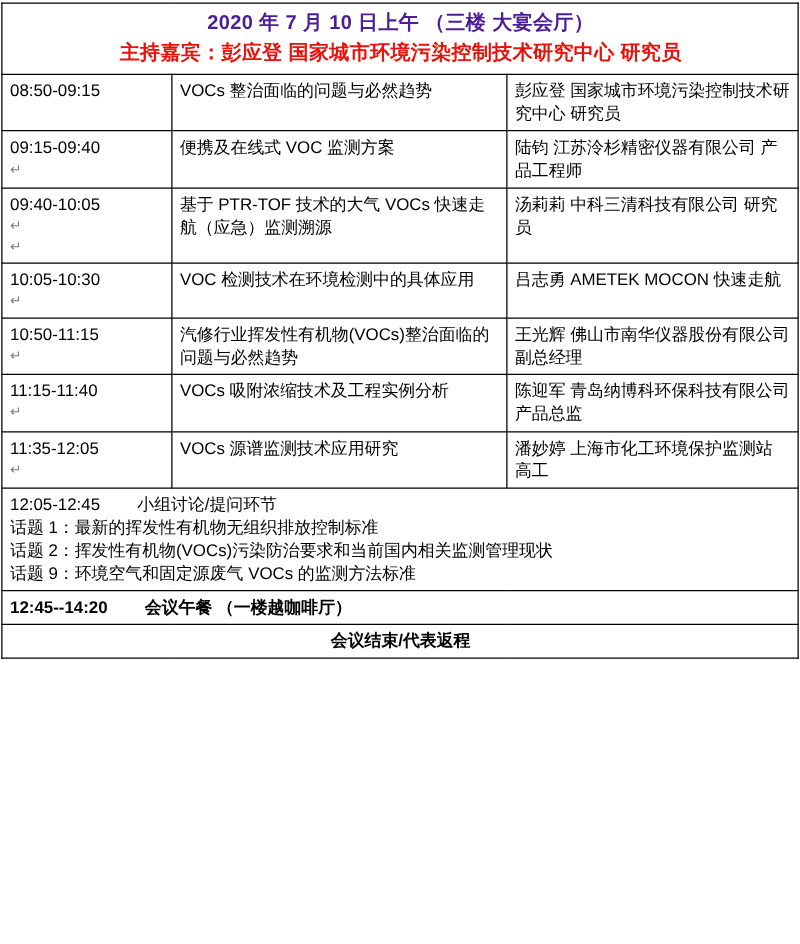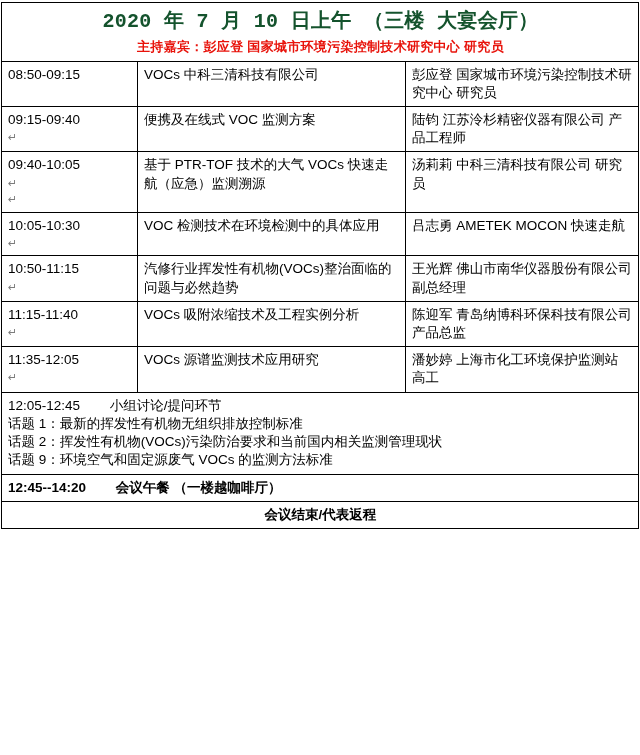--- a/index.html
+++ b/index.html
@@ -32,31 +32,30 @@
     padding: 4px 5px 4px 6px;
     font-size: 13.5px;
     line-height: 1.35;
   }
   .hdr-cell {
     text-align: center;
     border: 1px solid #000000;
     padding: 3px 4px 5px 4px;
   }
   .hdr-line1 {
-    color: #14532d;
-    font-weight: bold;
-    font-size: 20px;
+    color: #4c1d95;
+    font-weight: bold;
+    font-size: 16px;
     letter-spacing: 0.3px;
     line-height: 1.5;
-    font-family: Liberation Mono, monospace;
   }
   .hdr-line2 {
     color: #e8120a;
     font-weight: bold;
-    font-size: 13px;
+    font-size: 16px;
     letter-spacing: 0.3px;
     line-height: 1.5;
   }
   .col-time { width: 105px; }
   .col-topic { width: 207px; }
   .col-speaker { width: 180px; }
 
   .time-cell {
     font-size: 13.5px;
     white-space: nowrap;
@@ -119,21 +118,21 @@
     <tbody>
       <tr>
         <td class="hdr-cell" colspan="3">
           <div class="hdr-line1">2020 年 7 月 10 日上午 （三楼  大宴会厅）</div>
           <div class="hdr-line2">主持嘉宾：彭应登  国家城市环境污染控制技术研究中心   研究员</div>
         </td>
       </tr>
 
       <tr>
         <td class="time-cell">08:50-09:15</td>
-        <td class="topic-cell">VOCs 中科三清科技有限公司</td>
+        <td class="topic-cell">VOCs 整治面临的问题与必然趋势</td>
         <td class="speaker-cell">彭应登  国家城市环境污染控制技术研究中心   研究员</td>
       </tr>
 
       <tr>
         <td class="time-cell">
           <span>09:15-09:40</span>
           <span class="pilcrow">↵</span>
         </td>
         <td class="topic-cell">便携及在线式 VOC 监测方案</td>
         <td class="speaker-cell">陆钧 江苏泠杉精密仪器有限公司 产品工程师</td>

